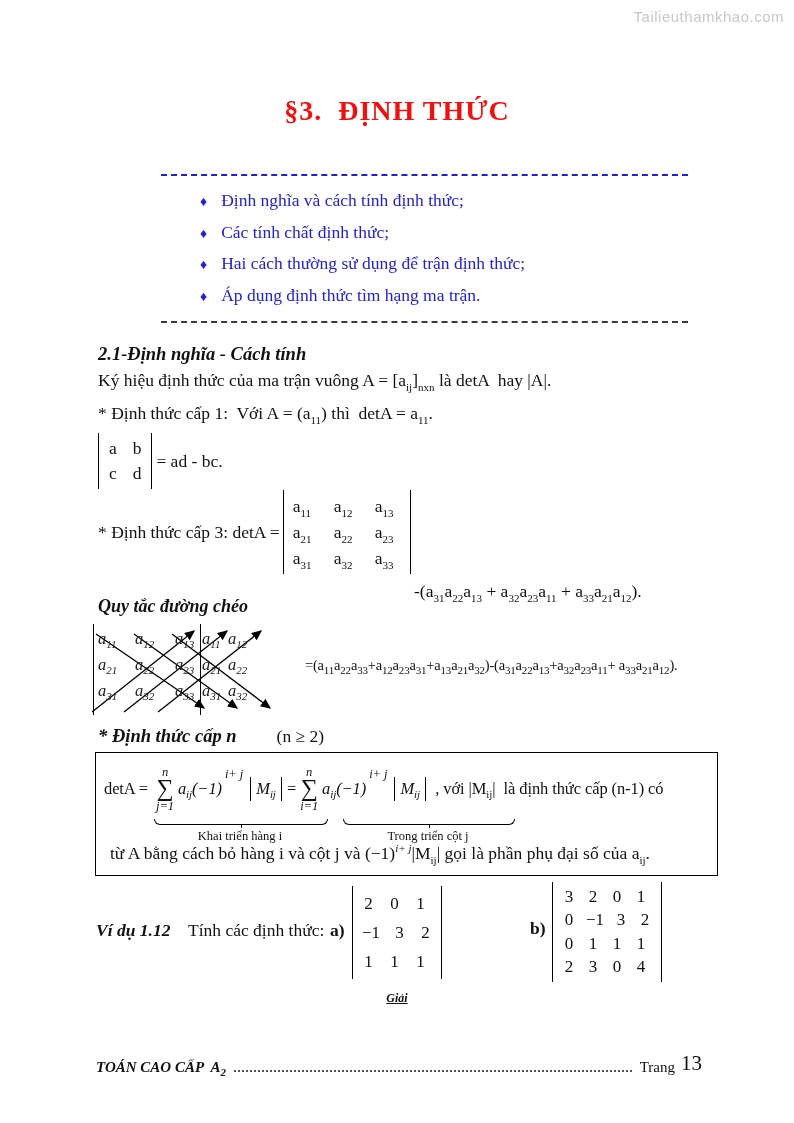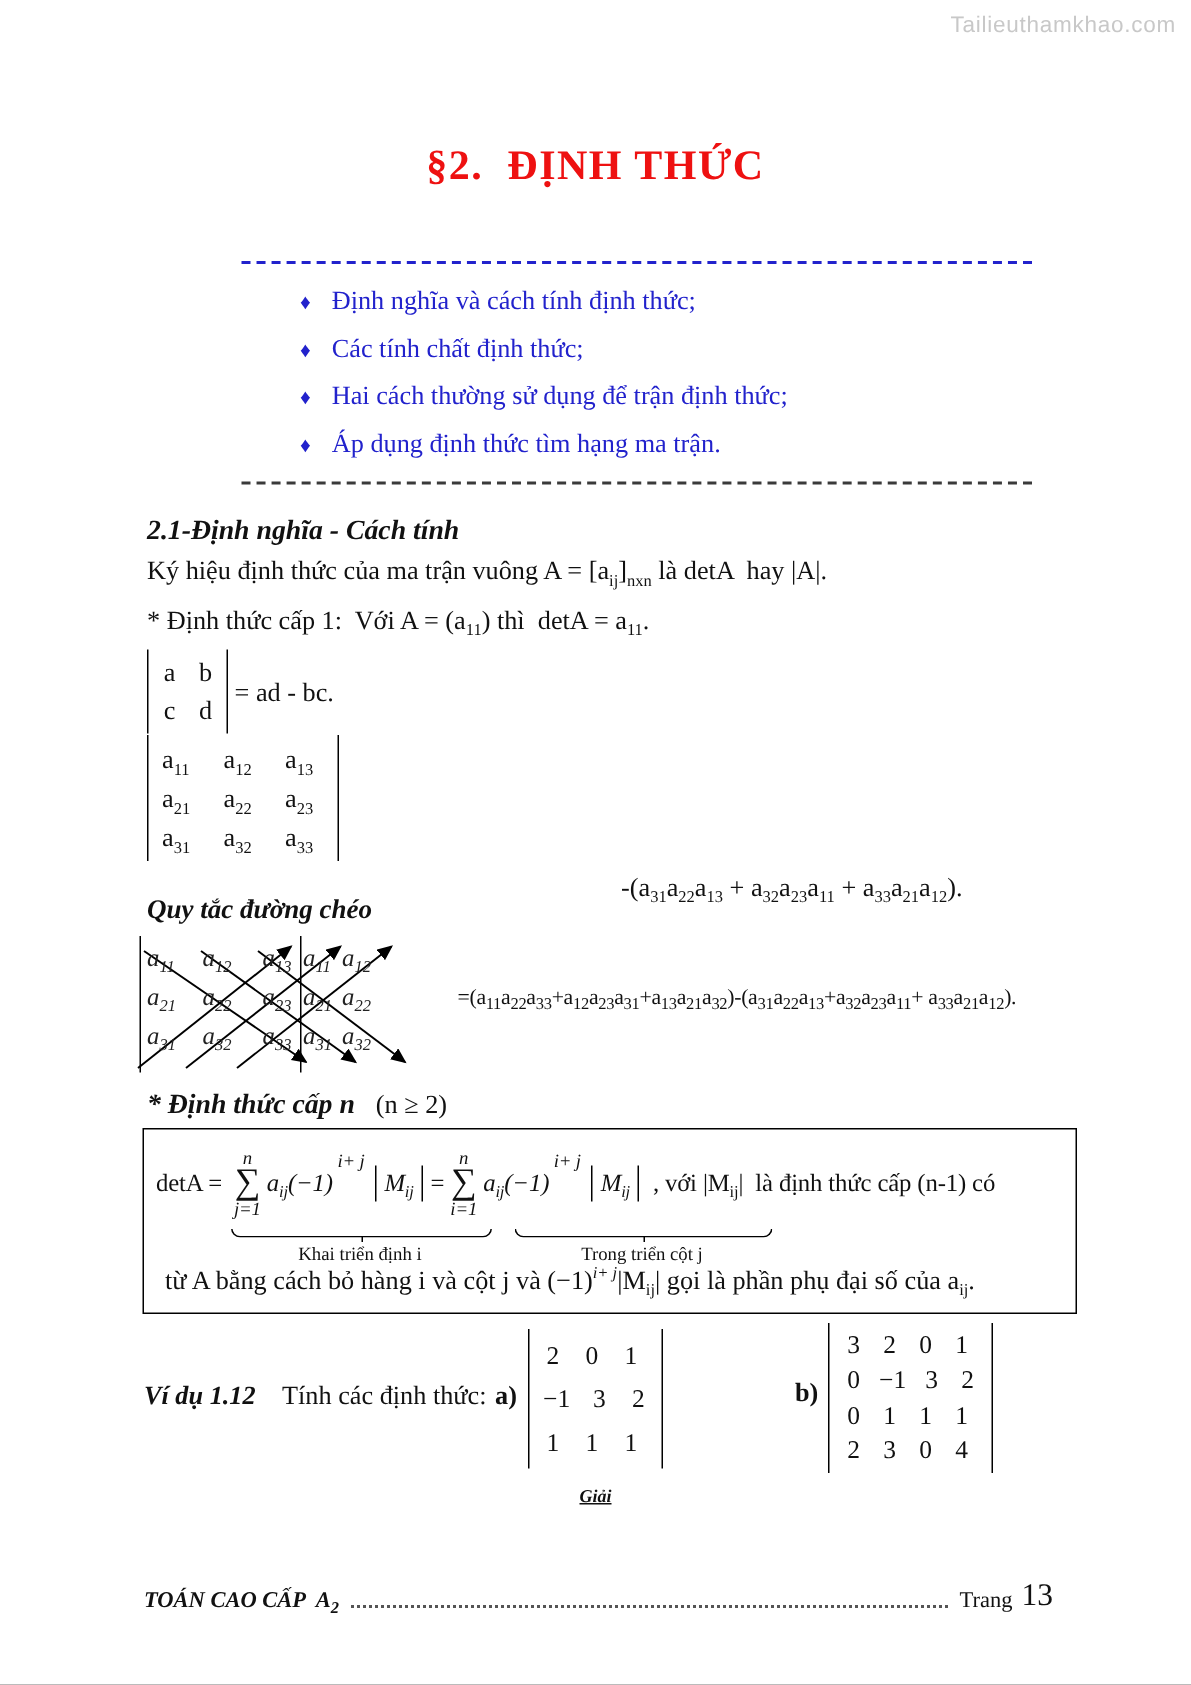--- a/index.html
+++ b/index.html
@@ -52,21 +52,21 @@
   .sarrus-grid .mcell{text-align:left;}
   .sarrus-grid .mcell:nth-child(1){width:37px;}
   .sarrus-grid .mcell:nth-child(2){width:40px;}
   .sarrus-grid .mcell:nth-child(3){width:27px;}
   .sarrus-grid .mcell:nth-child(4){width:26px;}
   .sarrus-grid .mcell:nth-child(5){width:30px;}
   .sarrus-eq{position:absolute;left:305px;top:657px;font-size:14.5px;letter-spacing:-0.2px;max-width:485px;}
 
   .capn-heading{position:absolute;left:98px;top:726px;display:flex;align-items:baseline;gap:14px;}
   .capn-heading .hb{font-size:18.5px;font-weight:bold;font-style:italic;}
-  .capn-heading .hc{font-size:17.5px;}
+  .capn-heading .hc{font-size:17.5px;margin-left:26px;}
 
   .nbox{position:absolute;left:95px;top:752px;width:621px;height:122px;border:1.4px solid #000;}
   .nbox-line1{position:absolute;left:8px;top:8px;height:56px;display:flex;align-items:center;
     font-size:16.5px;gap:2px;letter-spacing:-0.1px;}
   .sum{display:inline-flex;flex-direction:column;align-items:center;line-height:1;margin:0 2px;}
   .sum .top{font-size:12.5px;font-style:italic;}
   .sum .sym{font-size:24px;line-height:.9;}
   .sum .bot{font-size:12.5px;font-style:italic;}
   .it{font-style:italic;}
   .supup{display:inline-block;transform:translateY(-15px);font-size:12.5px;font-style:italic;margin:0 2px 0 1px;}
@@ -101,21 +101,21 @@
   .footer-page-label{font-size:15px;}
   .footer-page-number{font-size:21px;}
 </style>
 </head>
 <body>
 
 <div class="page">
 
   <div class="watermark" data-bind="watermark">Tailieuthamkhao.com</div>
 
-  <div class="page-title" data-bind="title">§2.  ĐỊNH THỨC</div>
+  <div class="page-title" data-bind="title">§3.  ĐỊNH THỨC</div>
 
 
   <div class="dash dash-blue"></div>
 
   <div class="bullet-row" style="top:190px">
     <span class="bullet-glyph" data-bind="intro.bullet_glyph">♦</span>
     <span data-bind="intro.bullets.0">Định nghĩa và cách tính định thức;</span>
   </div>
   <div class="bullet-row" style="top:222px">
     <span class="bullet-glyph" data-bind="intro.bullet_glyph">♦</span>
@@ -146,20 +146,21 @@
         </div>
         <div class="mrow">
           <span class="mcell">c</span>
           <span class="mcell">d</span>
         </div>
       </span>
     <span data-rich="section.cap2.suffix"> = ad - bc.</span>
   </div>
 
   <div class="cap3-line">
+    <span data-rich="section.cap3.prefix">* Định thức cấp 3: detA =</span>
     <span class="det det3">
         <div class="mrow">
           <span class="mcell">a<sub>11</sub></span>
           <span class="mcell">a<sub>12</sub></span>
           <span class="mcell">a<sub>13</sub></span>
         </div>
         <div class="mrow">
           <span class="mcell">a<sub>21</sub></span>
           <span class="mcell">a<sub>22</sub></span>
           <span class="mcell">a<sub>23</sub></span>
@@ -245,21 +246,21 @@
       </span>
       <span class="it" data-rich="capn.f_a">a<sub>ij</sub>(−1)</span>
       <span class="supup" data-bind="capn.f_exp">i+ j</span>
       <span class="vbar"></span>
         <span class="it" data-rich="capn.f_m">M<sub>ij</sub></span>
         <span class="vbar"></span>
       <span data-rich="capn.f_tail"> , với |M<sub>ij</sub>|  là định thức cấp (n-1) có</span>
     </div>
     <div class="ubrace ubrace1"></div>
     <div class="ubrace ubrace2"></div>
-    <div class="ubrace-label ulab1" data-bind="capn.brace1_label">Khai triển định i</div>
+    <div class="ubrace-label ulab1" data-bind="capn.brace1_label">Khai triển hàng i</div>
     <div class="ubrace-label ulab2" data-bind="capn.brace2_label">Trong triển cột j</div>
     <div class="nbox-line2" data-rich="capn.line2">từ A bằng cách bỏ hàng i và cột j và (−1)<sup>i+ j</sup>|M<sub>ij</sub>| gọi là phần phụ đại số của a<sub>ij</sub>.</div>
   </div>
 
   <div class="vd-label" data-bind="example.label">Ví dụ 1.12</div>
   <div class="vd-text" data-bind="example.text">Tính các định thức:</div>
   <div class="vd-a" data-bind="example.a_label">a)</div>
   <div class="det matrix-a">
       <div class="mrow">
         <span class="mcell">2</span>

